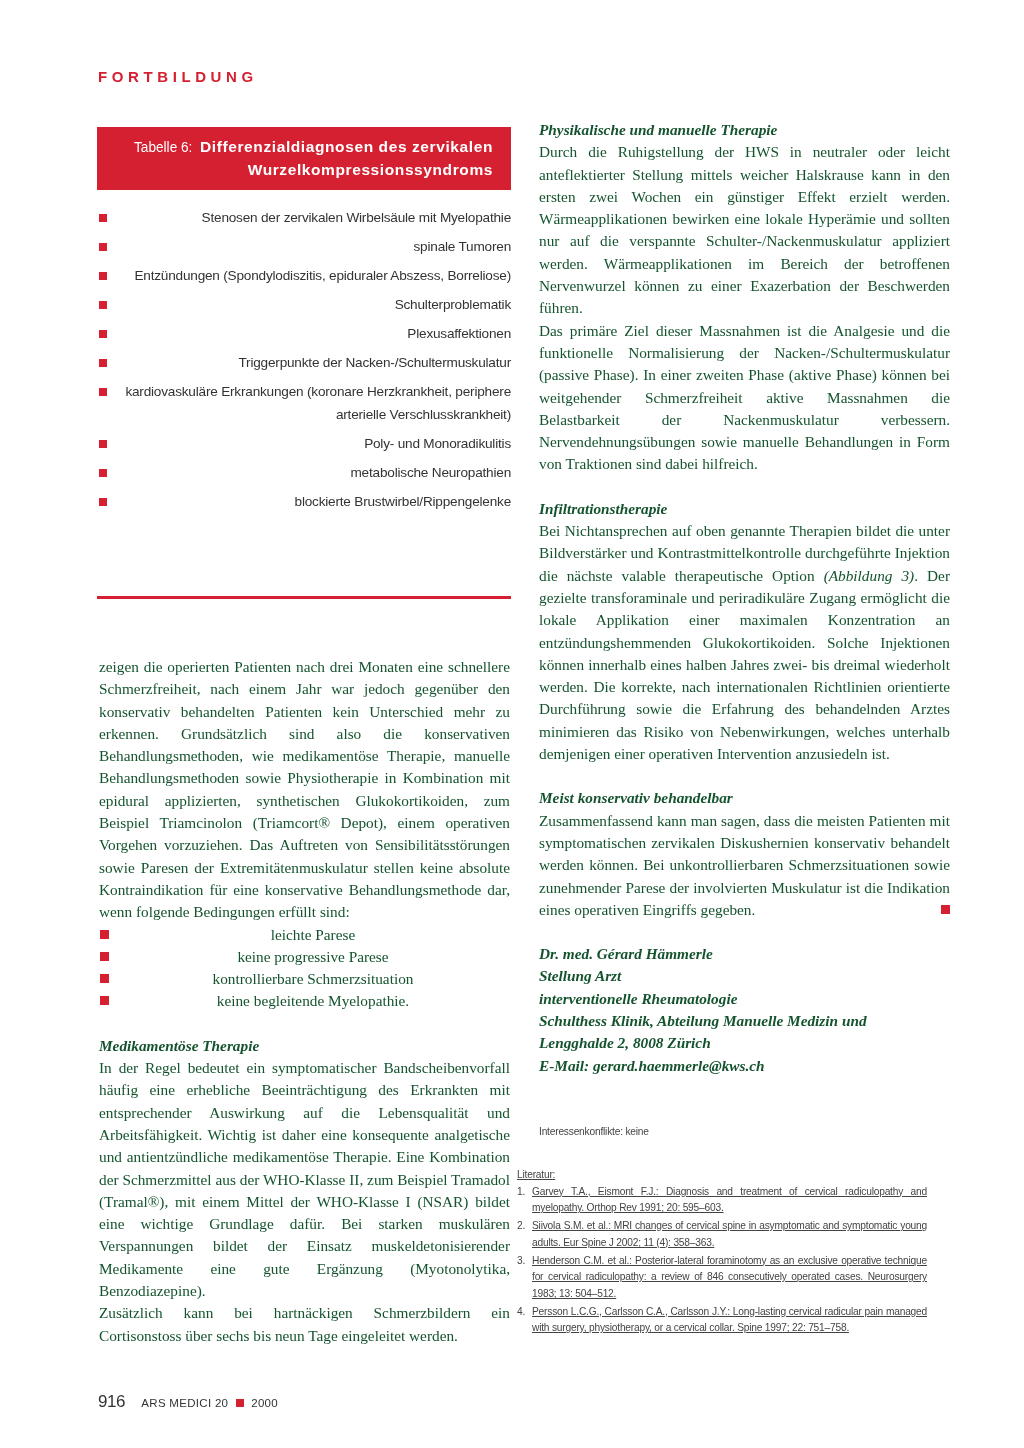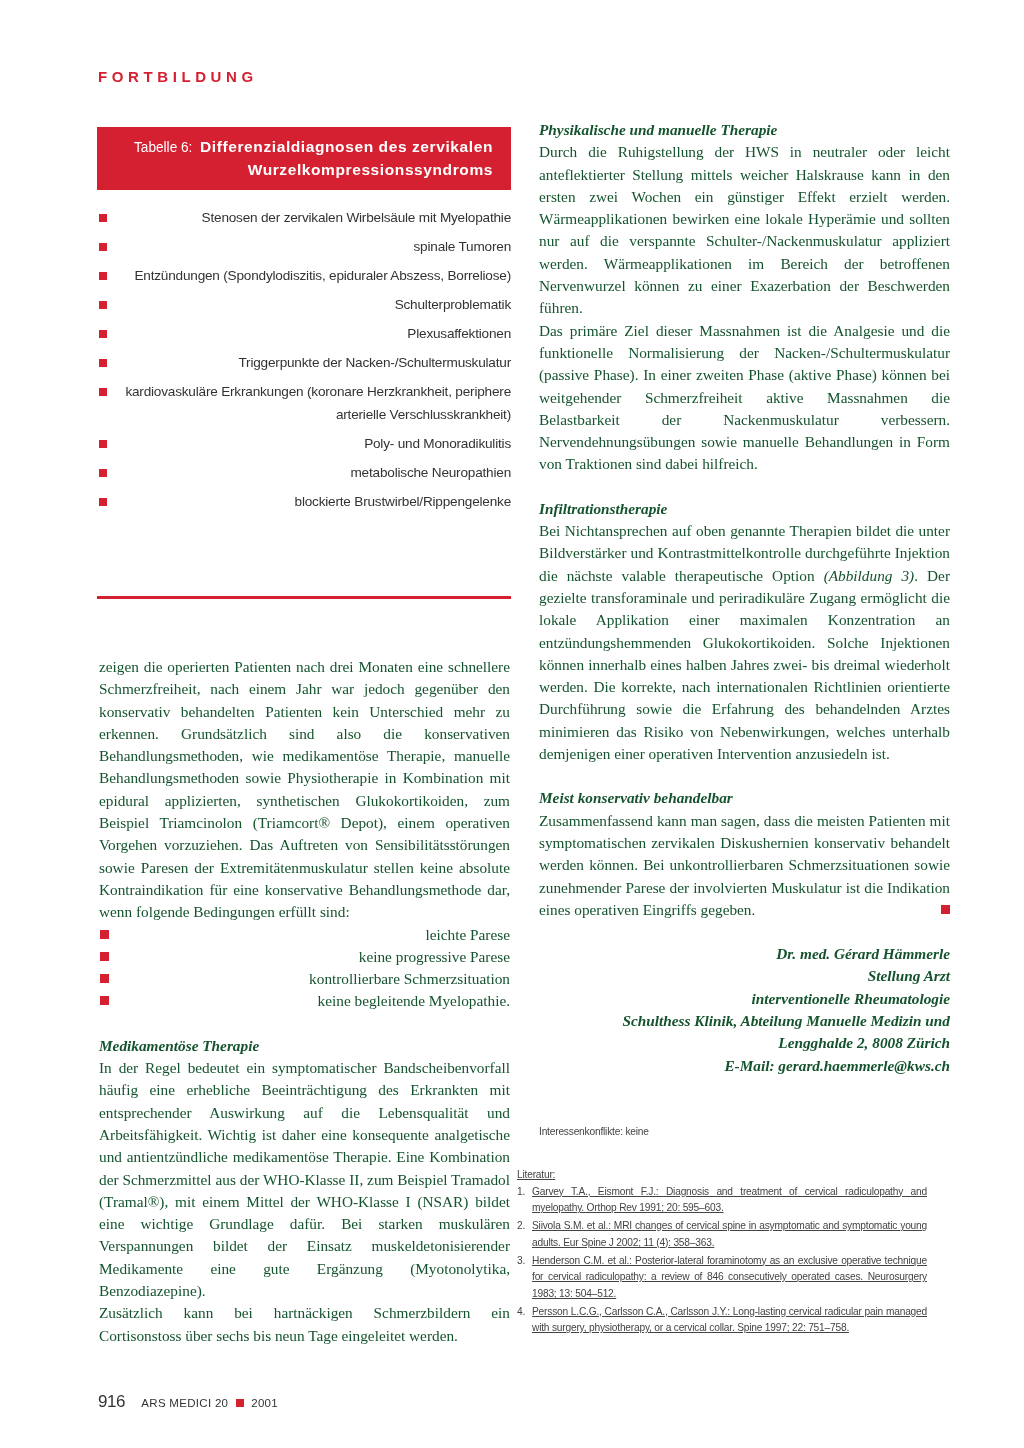--- a/index.html
+++ b/index.html
@@ -31,25 +31,25 @@
   .table-rule { position: absolute; left: 97px; top: 596px; width: 414px; height: 3px; background: #d42030; }
 
   
   .col { position: absolute; width: 411px; font-family: "Liberation Serif", serif; font-size: 15.3px; line-height: 22.3px; color: #14532d; text-align: justify; }
   .col p { margin: 0; }
   .col-left-top { left: 99px; top: 656px; }
   .col-right { left: 539px; top: 119px; }
   .col h3 { margin: 0; font-size: 15.3px; font-style: italic; font-weight: bold; line-height: 22.3px; }
   .gap { height: 22px; }
   .bullets { list-style: none; margin: 0; padding: 0; }
-  .bullets li { position: relative; padding-left: 17px; text-align: right; }
+  .bullets li { position: relative; padding-left: 17px; text-align: center; }
   .bullets li .bullet { position: absolute; left: 1px; top: 6px; width: 9px; height: 9px; background: #d42030; }
   .end-mark { display: inline-block; width: 9px; height: 9px; background: #d42030; float: right; margin-top: 6px; }
 
-  .author { text-align: right; font-style: italic; font-weight: bold; }
+  .author { font-style: italic; font-weight: bold; }
 
   .small { font-family: "Liberation Sans", sans-serif; font-size: 10.2px; line-height: 16.7px; color: #444; letter-spacing: -0.2px; }
   .conflict { position: absolute; left: 539px; top: 1124px; }
   .refs { position: absolute; left: 517px; top: 1167px; width: 410px; text-decoration: underline; }
   .refs ol { list-style: none; margin: 0; padding: 0; }
   .refs li { position: relative; padding-left: 15px; text-align: justify; margin-bottom: 1px; }
   .refs li .num { position: absolute; left: 0; top: 0; }
 
   .footer { position: absolute; left: 98px; top: 1392px; font-family: "Liberation Sans", sans-serif; color: #333; }
   .footer .page { font-size: 17px; margin-right: 12px; letter-spacing: -0.5px; }
@@ -124,14 +124,14 @@
     <li><span class="num">2.</span><span>Siivola S.M. et al.: MRI changes of cervical spine in asymptomatic and symptomatic young adults. Eur Spine J 2002; 11 (4): 358–363.</span></li>
     <li><span class="num">3.</span><span>Henderson C.M. et al.: Posterior-lateral foraminotomy as an exclusive operative technique for cervical radiculopathy: a review of 846 consecutively operated cases. Neurosurgery 1983; 13: 504–512.</span></li>
     <li><span class="num">4.</span><span>Persson L.C.G., Carlsson C.A., Carlsson J.Y.: Long-lasting cervical radicular pain managed with surgery, physiotherapy, or a cervical collar. Spine 1997; 22: 751–758.</span></li>
   </ol>
 </div>
 
 <div class="footer">
   <span class="page">916</span>
   <span class="journal">ARS MEDICI 20</span>
   <span class="sq"></span>
-  <span class="journal">2001</span>
+  <span class="journal">2000</span>
 </div>
 
 </body></html>

